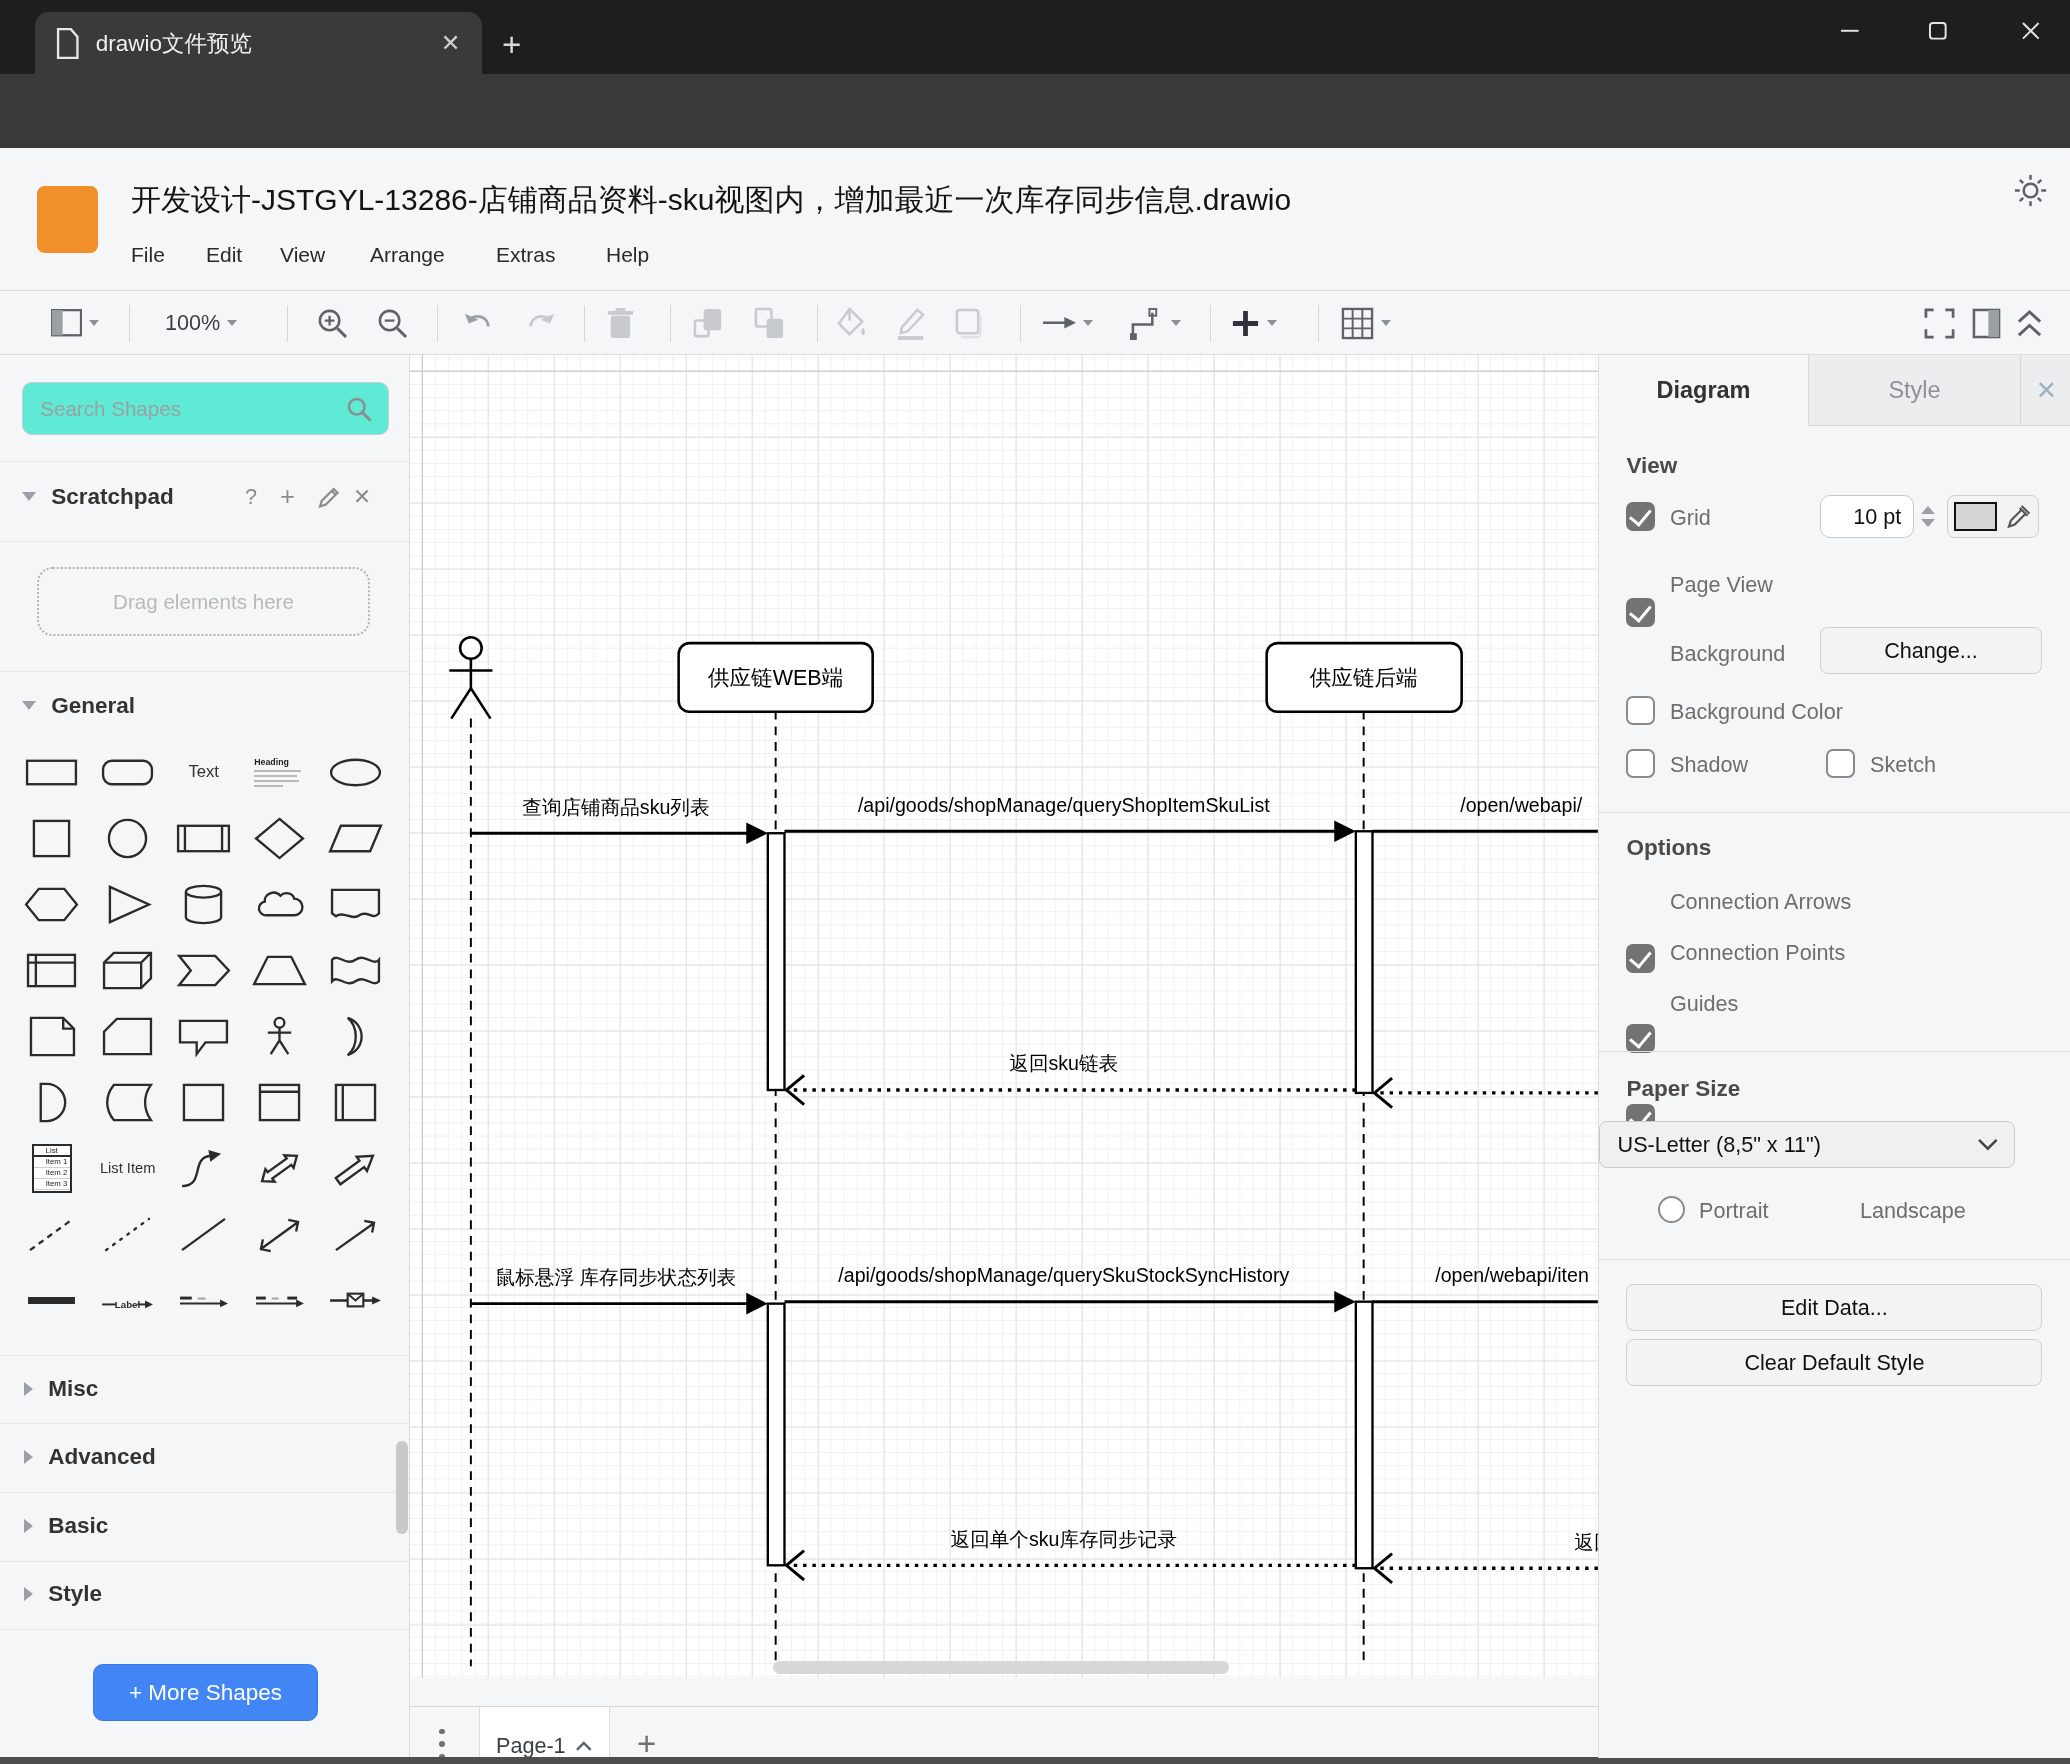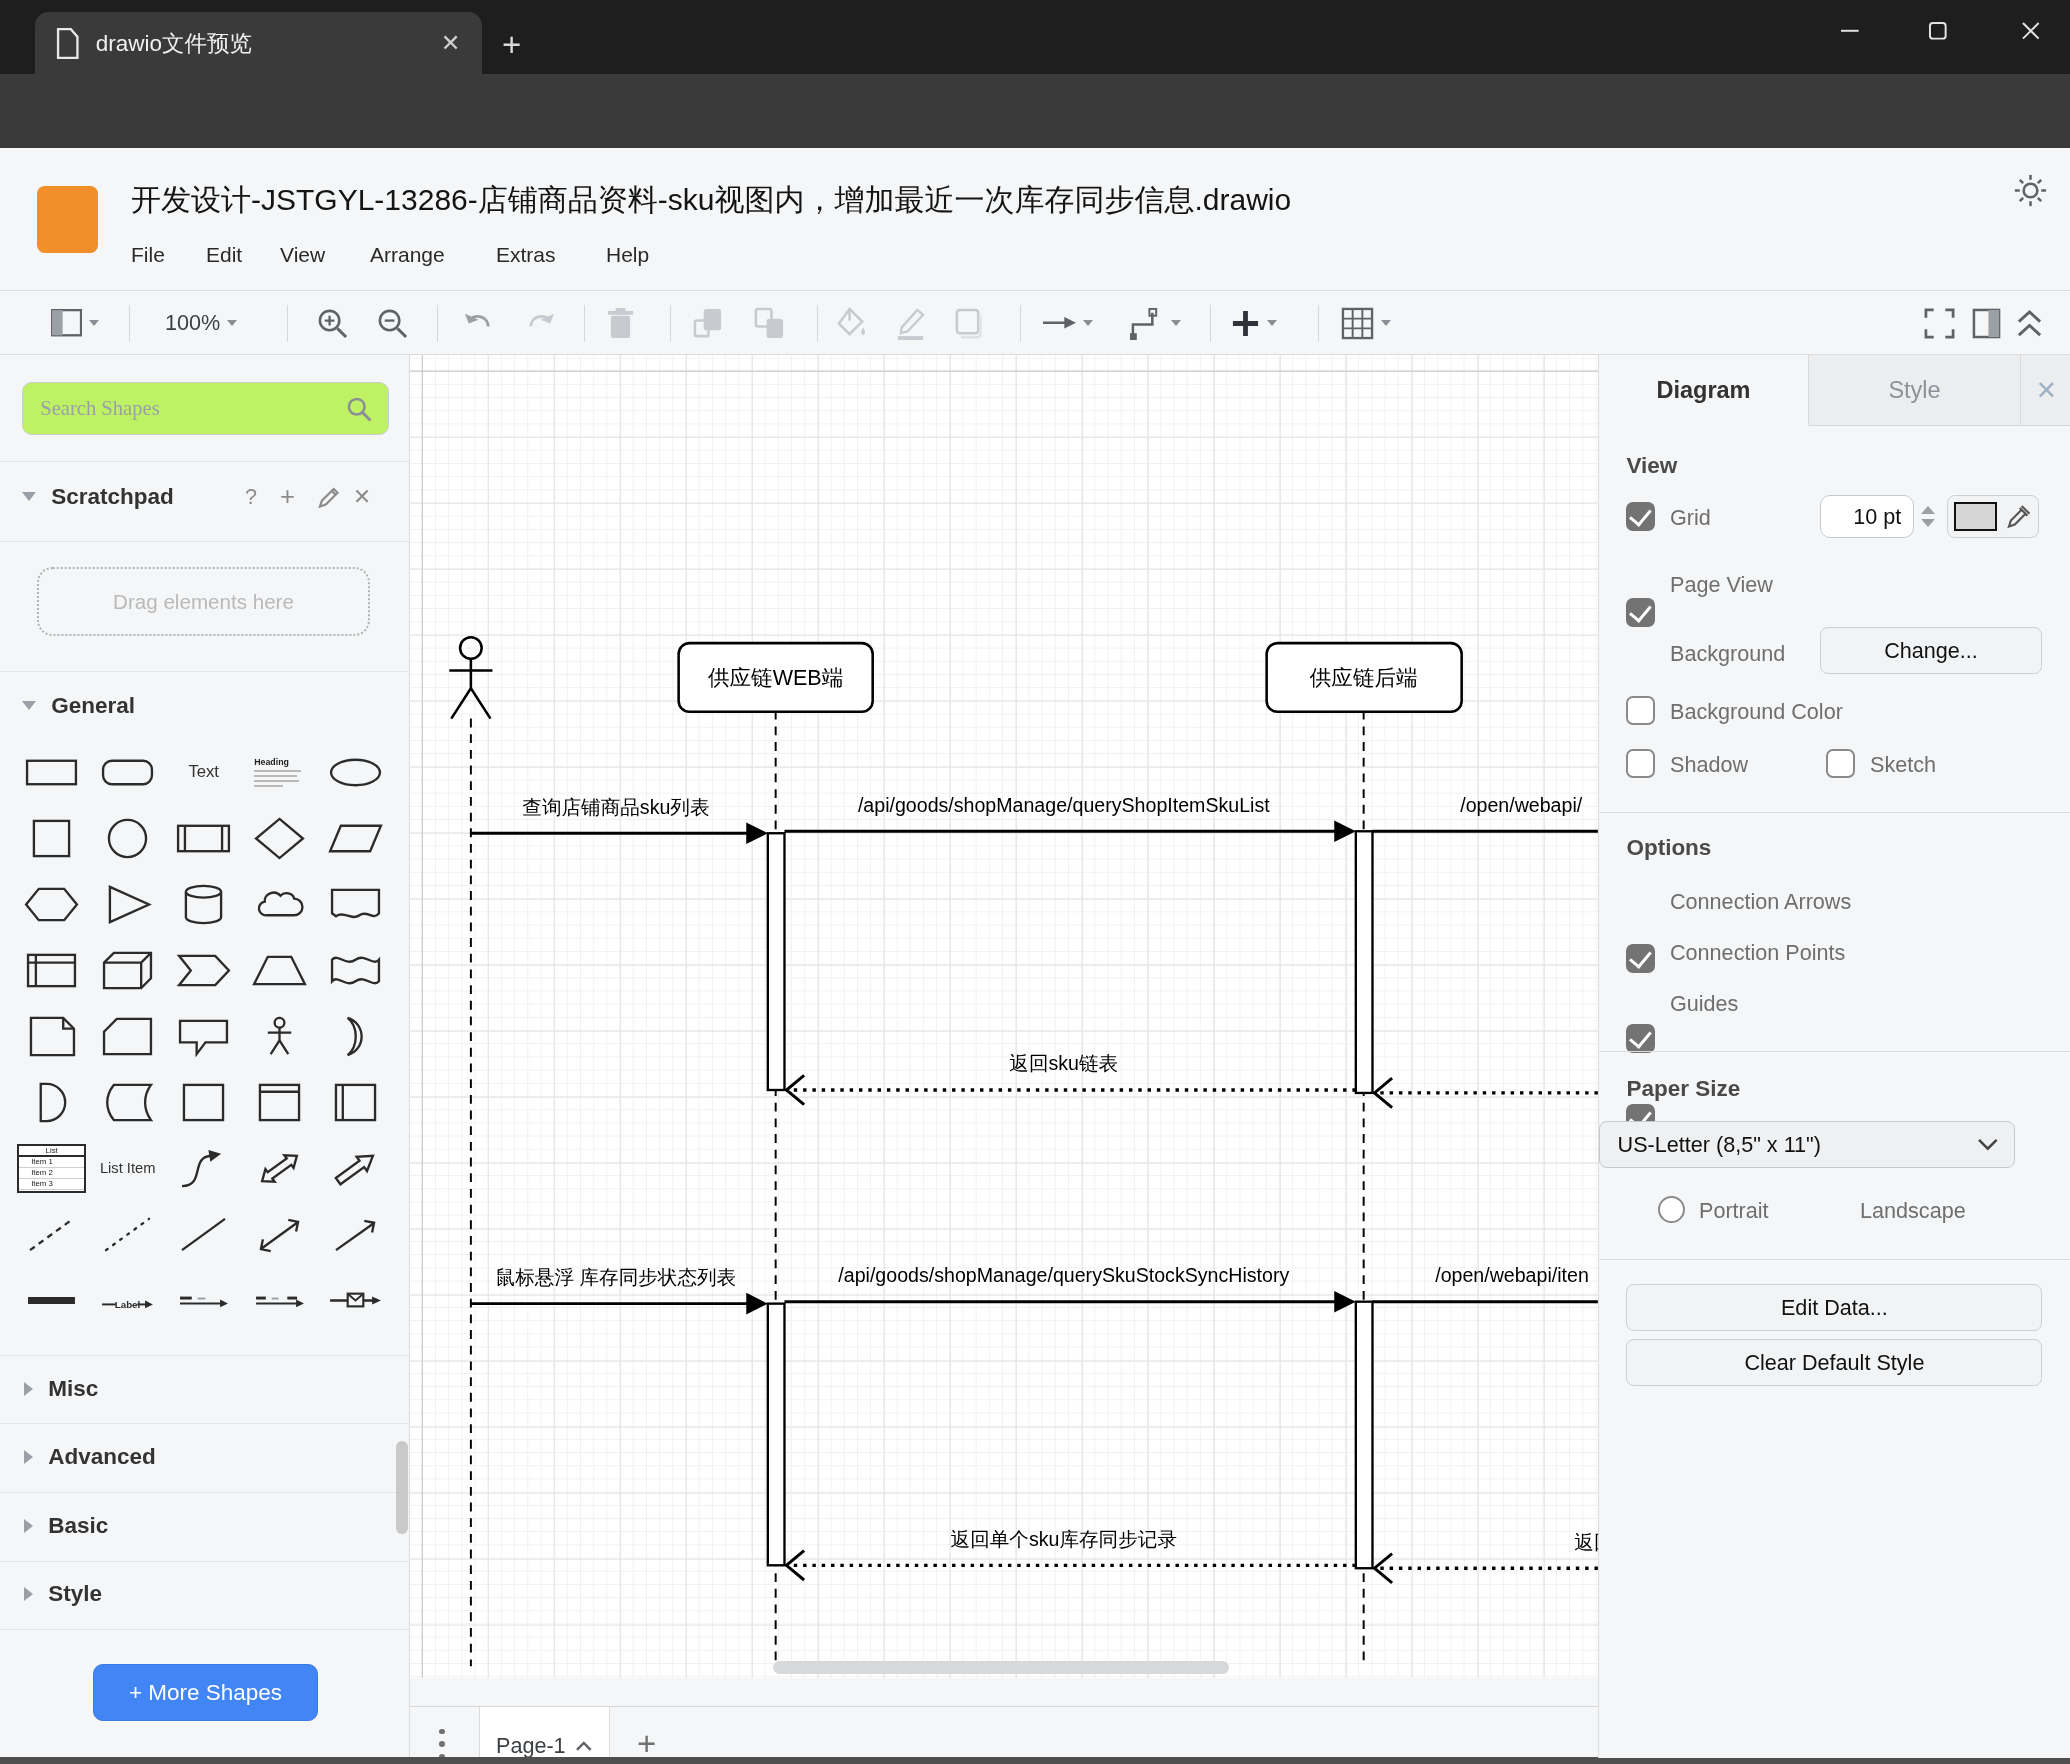--- a/index.html
+++ b/index.html
@@ -34,42 +34,42 @@
   #theme-toggle { left:2011px; top:21.6px; color:#5f6368; }
   
   #toolbar { left:0; top:291px; width:2070px; height:64px; background:#f5f6f7; border-bottom:1px solid #dcdcdc; }
   .tsep { top:13.7px; width:1px; height:37px; background:#d7d7d7; }
   .tbtn { top:0; height:64px; display:flex; align-items:center; gap:6.9px; color:#5f6368; }
   .tbtn.dis { color:#c7cbd0; }
   .caret { width:0; height:0; border-left:5.9px solid transparent; border-right:5.9px solid transparent; border-top:6.9px solid #8a8f95; }
   .zoomtxt { font-size:21.6px; color:#3c4043; }
   
   #sidebar { left:0; top:355px; width:410px; height:1403px; background:#f5f6f7; border-right:1px solid #dcdcdc; }
-  #searchbox { left:21.6px; top:27.4px; width:367px; height:53px; background:#bef264; border:1px solid #c9cdd1; border-radius:9.8px;
-               display:flex; align-items:center;font-family:Liberation Serif, serif; }
+  #searchbox { left:21.6px; top:27.4px; width:367px; height:53px; background:#5eead4; border:1px solid #c9cdd1; border-radius:9.8px;
+               display:flex; align-items:center; }
   #searchbox input { border:none; outline:none; background:transparent; font-size:20.6px; color:#444; flex:1; margin-left:17.6px;
                      font-family:inherit; }
   #searchbox input::placeholder { color:#9aa0a6; }
   .sb-divider { left:0; width:409px; height:1px; background:#e4e6e8; }
   .sect-head { left:0; width:409px; height:43px; display:flex; align-items:center; }
   .sect-head .tri-down { width:0; height:0; border-left:7.8px solid transparent; border-right:7.8px solid transparent; border-top:9.8px solid #9aa0a6; margin-left:21.6px; }
   .sect-head .tri-right { width:0; height:0; border-top:7.8px solid transparent; border-bottom:7.8px solid transparent; border-left:9.8px solid #9aa0a6; margin-left:23.5px; }
   .sect-head .lbl { font-size:22.5px; font-weight:bold; color:#333; margin-left:15.7px; }
   .scr-ic { color:#8c8c8c; font-size:21.6px; }
   #dragbox { left:37px; top:212px; width:333px; height:69px; border:2.9px dotted #b3b3b3; border-radius:15.7px;
              display:flex; align-items:center; justify-content:center; color:#b9b9b9; font-size:20.6px; }
   #shapegrid { left:13.7px; top:384px; width:382px; display:grid; grid-template-columns:repeat(5,76px); grid-auto-rows:66px; }
   .cell { display:flex; align-items:center; justify-content:center; }
   .cell svg { stroke:#2b2b2b; stroke-width:2.4; fill:none; }
   .cell .fillk { fill:#2b2b2b; stroke:none; }
   .shape-txt { font-size:16.7px; color:#333; }
   .mini-head { width:51px; }
   .mini-head .hh { font-size:8.8px; font-weight:bold; color:#222; }
   .mini-head .ln { height:2px; background:#b9b9b9; margin-top:2.9px; }
-  .mini-list { width:69px; height:49px; border:2.4px solid #2b2b2b; background:#fff; font-size:7.8px; color:#222; }
+  .mini-list { width:40px; height:49px; border:2.4px solid #2b2b2b; background:#fff; font-size:7.8px; color:#222; }
   .mini-list .hd { border-bottom:2.4px solid #2b2b2b; text-align:center; font-size:7.8px; height:11.8px; line-height:10.8px; }
   .mini-list .it { padding-left:12px; height:10.8px; line-height:10.8px; border-bottom:1px solid #cfcfcf; }
   #more-shapes { left:93px; top:1309px; width:225px; height:57px; background:#4285f4; border:1px solid #3b78e0; border-radius:9.8px;
                  color:#fff; font-size:22.5px; display:flex; align-items:center; justify-content:center; }
   #sb-scroll { left:396px; top:1086px; width:11.8px; height:93px; background:#c9c9c9; border-radius:5.9px; }
   
   #canvas { left:410px; top:355px; width:1188px; height:1323px; background:#fff;
     background-image:
       linear-gradient(to right,#e2e3e5 1px,transparent 1px),
       linear-gradient(to bottom,#e2e3e5 1px,transparent 1px),

